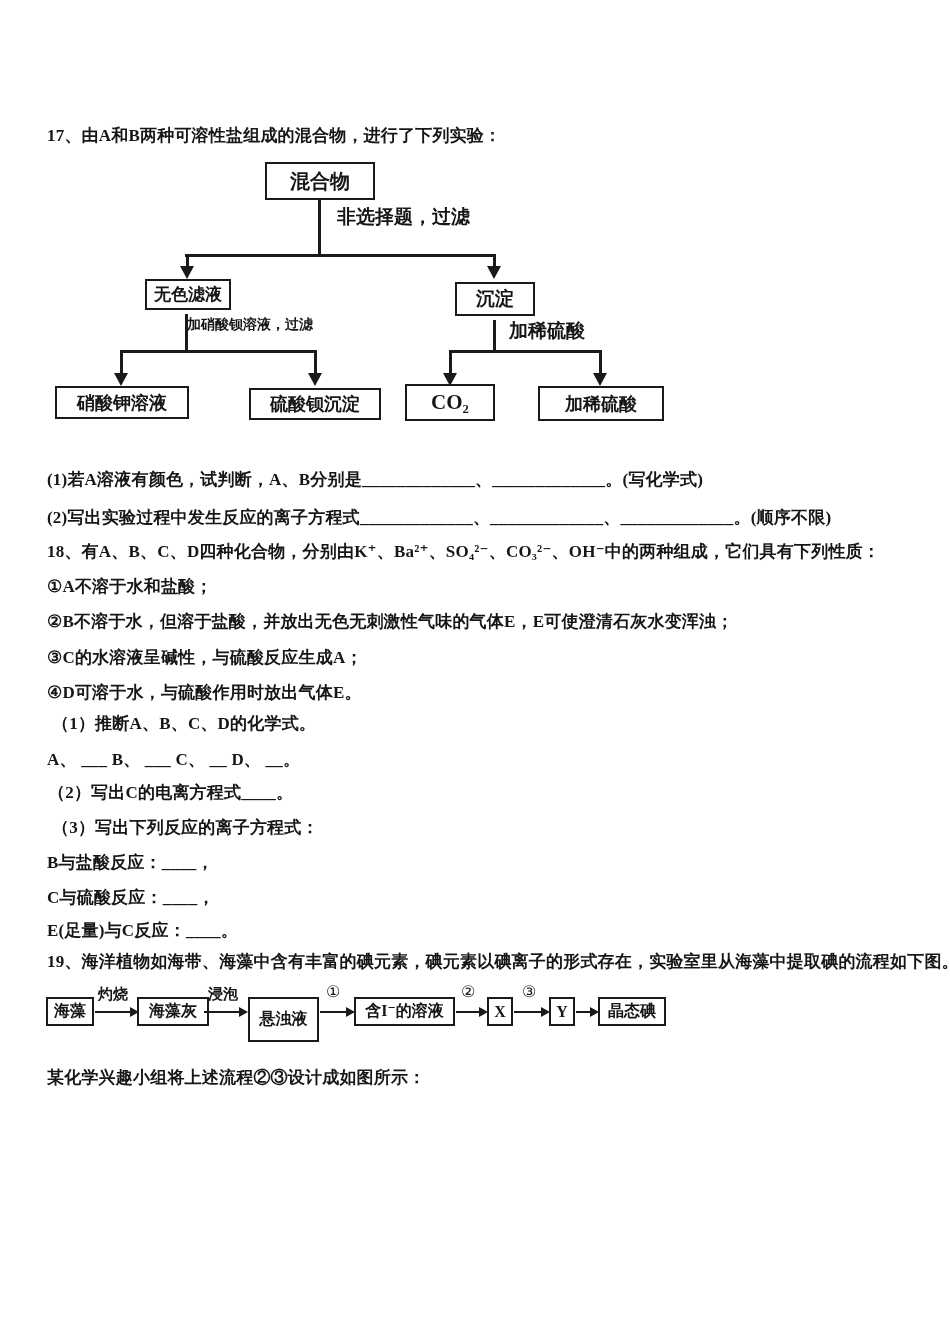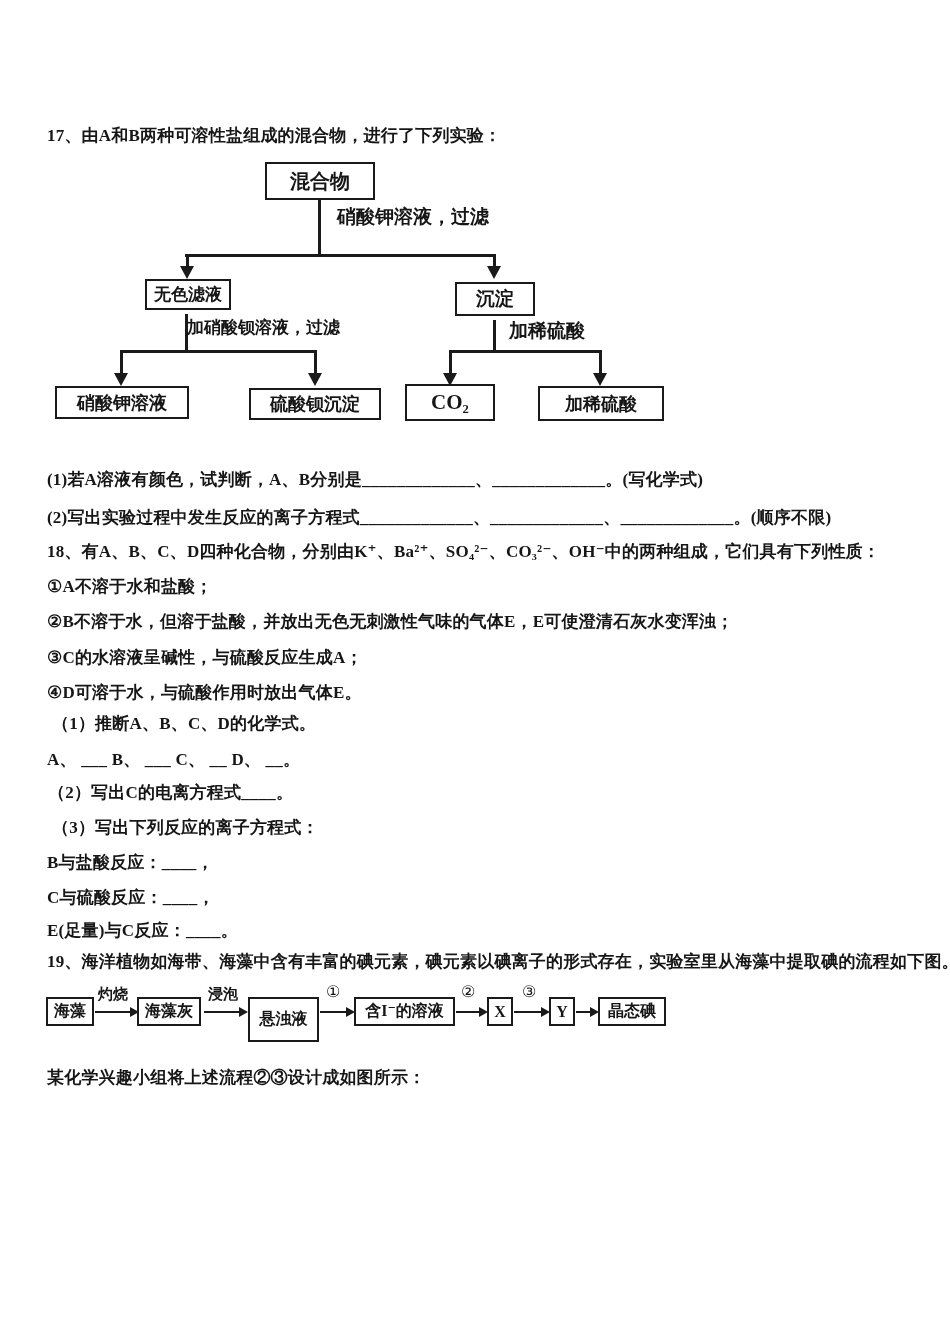--- a/index.html
+++ b/index.html
@@ -35,32 +35,32 @@
 
 <div class="page">
 
   <div class="line b" style="top:124px;">17、由A和B两种可溶性盐组成的混合物，进行了下列实验：</div>
 
   <div class="flow" style="left:45px; top:158px; width:690px; height:280px;">
 
     <div class="fbox" style="left:220px; top:4px; width:110px; height:38px; font-size:20px;">混合物</div>
 
     <div class="vl" style="left:273px; top:42px; height:54px;"></div>
-    <div class="flabel" style="left:292px; top:46px; font-size:19px;">硝酸钾溶液，过滤</div>
+    <div class="flabel" style="left:292px; top:46px; font-size:19px;">非选择题，过滤</div>
 
     <div class="hl" style="left:140px; top:96px; width:311px;"></div>
     <div class="vl" style="left:141px; top:96px; height:14px;"></div>
     <div class="arr-d" style="left:135px; top:108px;"></div>
     <div class="vl" style="left:448px; top:96px; height:14px;"></div>
     <div class="arr-d" style="left:442px; top:108px;"></div>
 
     <div class="fbox" style="left:100px; top:121px; width:86px; height:31px; font-size:17px;">无色滤液</div>
     <div class="fbox" style="left:410px; top:124px; width:80px; height:34px; font-size:19px;">沉淀</div>
 
-    <div class="flabel" style="left:142px; top:158px; font-size:17px;">加硝酸钡溶液，过滤</div>
+    <div class="flabel" style="left:142px; top:158px; font-size:14px;">加硝酸钡溶液，过滤</div>
     <div class="flabel" style="left:464px; top:160px; font-size:19px;">加稀硫酸</div>
 
     <div class="vl" style="left:140px; top:156px; height:36px;"></div>
     <div class="hl" style="left:75px; top:192px; width:197px;"></div>
     <div class="vl" style="left:75px; top:192px; height:24px;"></div>
     <div class="arr-d" style="left:69px; top:215px;"></div>
     <div class="vl" style="left:269px; top:192px; height:24px;"></div>
     <div class="arr-d" style="left:263px; top:215px;"></div>
     <div class="fbox" style="left:10px; top:228px; width:134px; height:33px; font-size:18px;">硝酸钾溶液</div>
     <div class="fbox" style="left:204px; top:230px; width:132px; height:32px; font-size:18px;">硫酸钡沉淀</div>
@@ -93,21 +93,21 @@
 
   <div class="line b" style="top:950px;">19、海洋植物如海带、海藻中含有丰富的碘元素，碘元素以碘离子的形式存在，实验室里从海藻中提取碘的流程如下图。</div>
 
   <div class="flow" style="left:45px; top:988px; width:660px; height:52px;">
 
     <div class="fbox" style="left:1px; top:9px; width:48px; height:29px; font-size:16px;text-align:right;">海藻</div>
     <div class="flabel" style="left:53px; top:-3px; font-size:15px;">灼烧</div>
     <div class="hl thin" style="left:50px; top:23px; width:36px;"></div>
     <div class="arr-r" style="left:85px; top:19px;"></div>
 
-    <div class="fbox" style="left:92px; top:9px; width:64px; height:29px; font-size:16px;">海藻灰</div>
+    <div class="fbox" style="left:92px; top:9px; width:72px; height:29px; font-size:16px;">海藻灰</div>
     <div class="flabel" style="left:163px; top:-3px; font-size:15px;">浸泡</div>
     <div class="hl thin" style="left:159px; top:23px; width:36px;"></div>
     <div class="arr-r" style="left:194px; top:19px;"></div>
 
     <div class="fbox" style="left:203px; top:9px; width:71px; height:45px; font-size:16px;">悬浊液</div>
     <div class="flabel" style="left:281px; top:-6px; font-size:16px; font-weight:normal;">①</div>
     <div class="hl thin" style="left:275px; top:23px; width:27px;"></div>
     <div class="arr-r" style="left:301px; top:19px;"></div>
 
     <div class="fbox" style="left:309px; top:9px; width:101px; height:29px; font-size:16px;">含I⁻的溶液</div>

